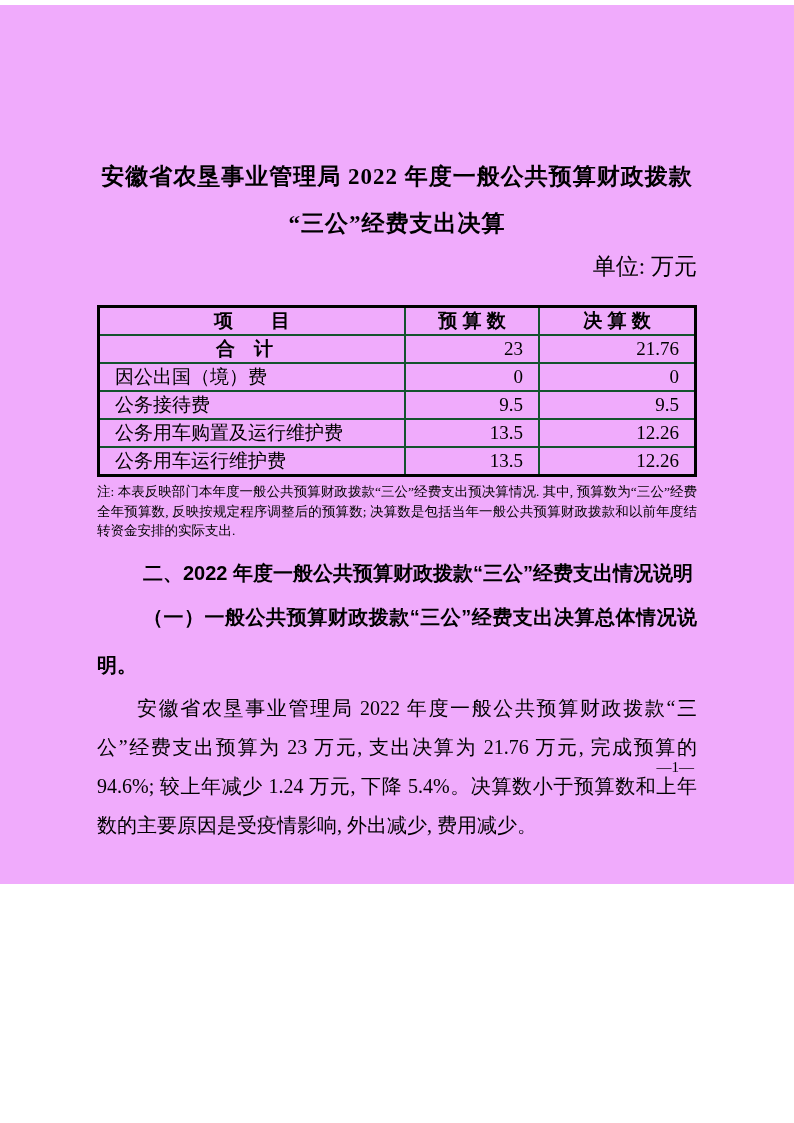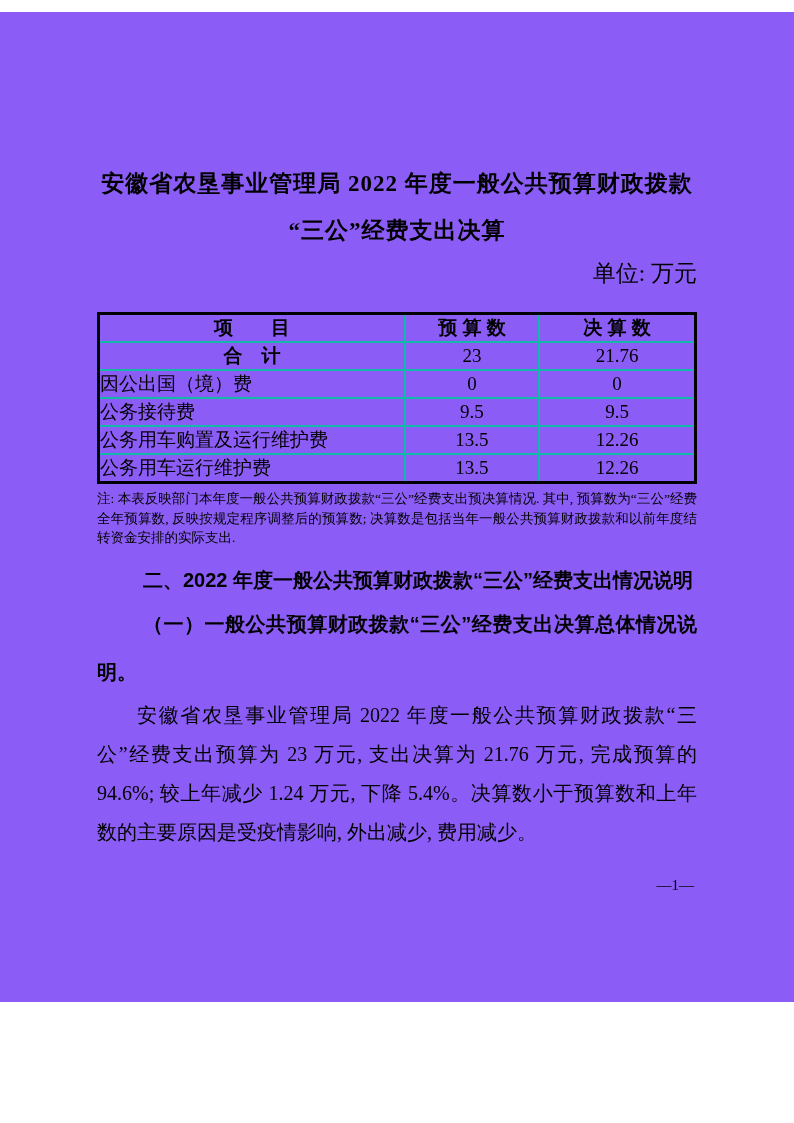--- a/index.html
+++ b/index.html
@@ -1,21 +1,21 @@
 <!DOCTYPE html>
 <html><head>
 <meta charset="utf-8">
 <style>
   * { margin:0; padding:0; box-sizing:border-box; }
   html,body { background:#ffffff; }
   .page {
     position:relative;
-    width:794px; height:990px;
-    margin:12px auto;
-    background:#8b5cf6;
+    width:794px; height:879px;
+    margin:5px auto;
+    background:#f0abfc;
     color:#000000;
     padding:148px 97px 0 97px;
     font-family:"Liberation Serif","DejaVu Serif",serif;
     overflow:hidden;
   }
   .title-line {
     text-align:center;
     font-size:23px;
     font-weight:bold;
     line-height:47px;
@@ -38,38 +38,38 @@
     line-height:36px;
   }
   table.fiscal {
     width:100%;
     margin-top:20px;
     border-collapse:collapse;
     table-layout:fixed;
     border:3px solid #000;
   }
   table.fiscal th, table.fiscal td {
-    border:2px solid #14b8a6;
+    border:2px solid #14532d;
     height:28px;
     font-size:19px;
-    padding:0 0;
+    padding:0 15px;
     overflow:hidden;
     white-space:nowrap;
   }
   table.fiscal th {
     font-weight:bold;
     text-align:center;
     font-family:"Liberation Sans","DejaVu Sans",sans-serif;
   }
   col.c-item  { width:51.3%; }
   col.c-budget{ width:22.5%; }
   col.c-final { width:26.2%; }
   td.item { text-align:left; padding-left:8px; font-size:19px; }
   tr.total-row td.item { text-align:center; font-weight:bold; font-family:"Liberation Sans","DejaVu Sans",sans-serif; padding-left:0; }
-  td.num { text-align:center; font-family:"Liberation Serif","DejaVu Serif",serif; }
+  td.num { text-align:right; font-family:"Liberation Serif","DejaVu Serif",serif; }
   td.indent-1 { padding-left:32px; }
   td.indent-2 { padding-left:88px; }
   .table-note {
     margin-top:5px;
     font-size:13.5px;
     line-height:1.45;
     text-align:justify;
     font-family:"Liberation Serif","DejaVu Serif",serif;
   }
   .sec2-heading {

